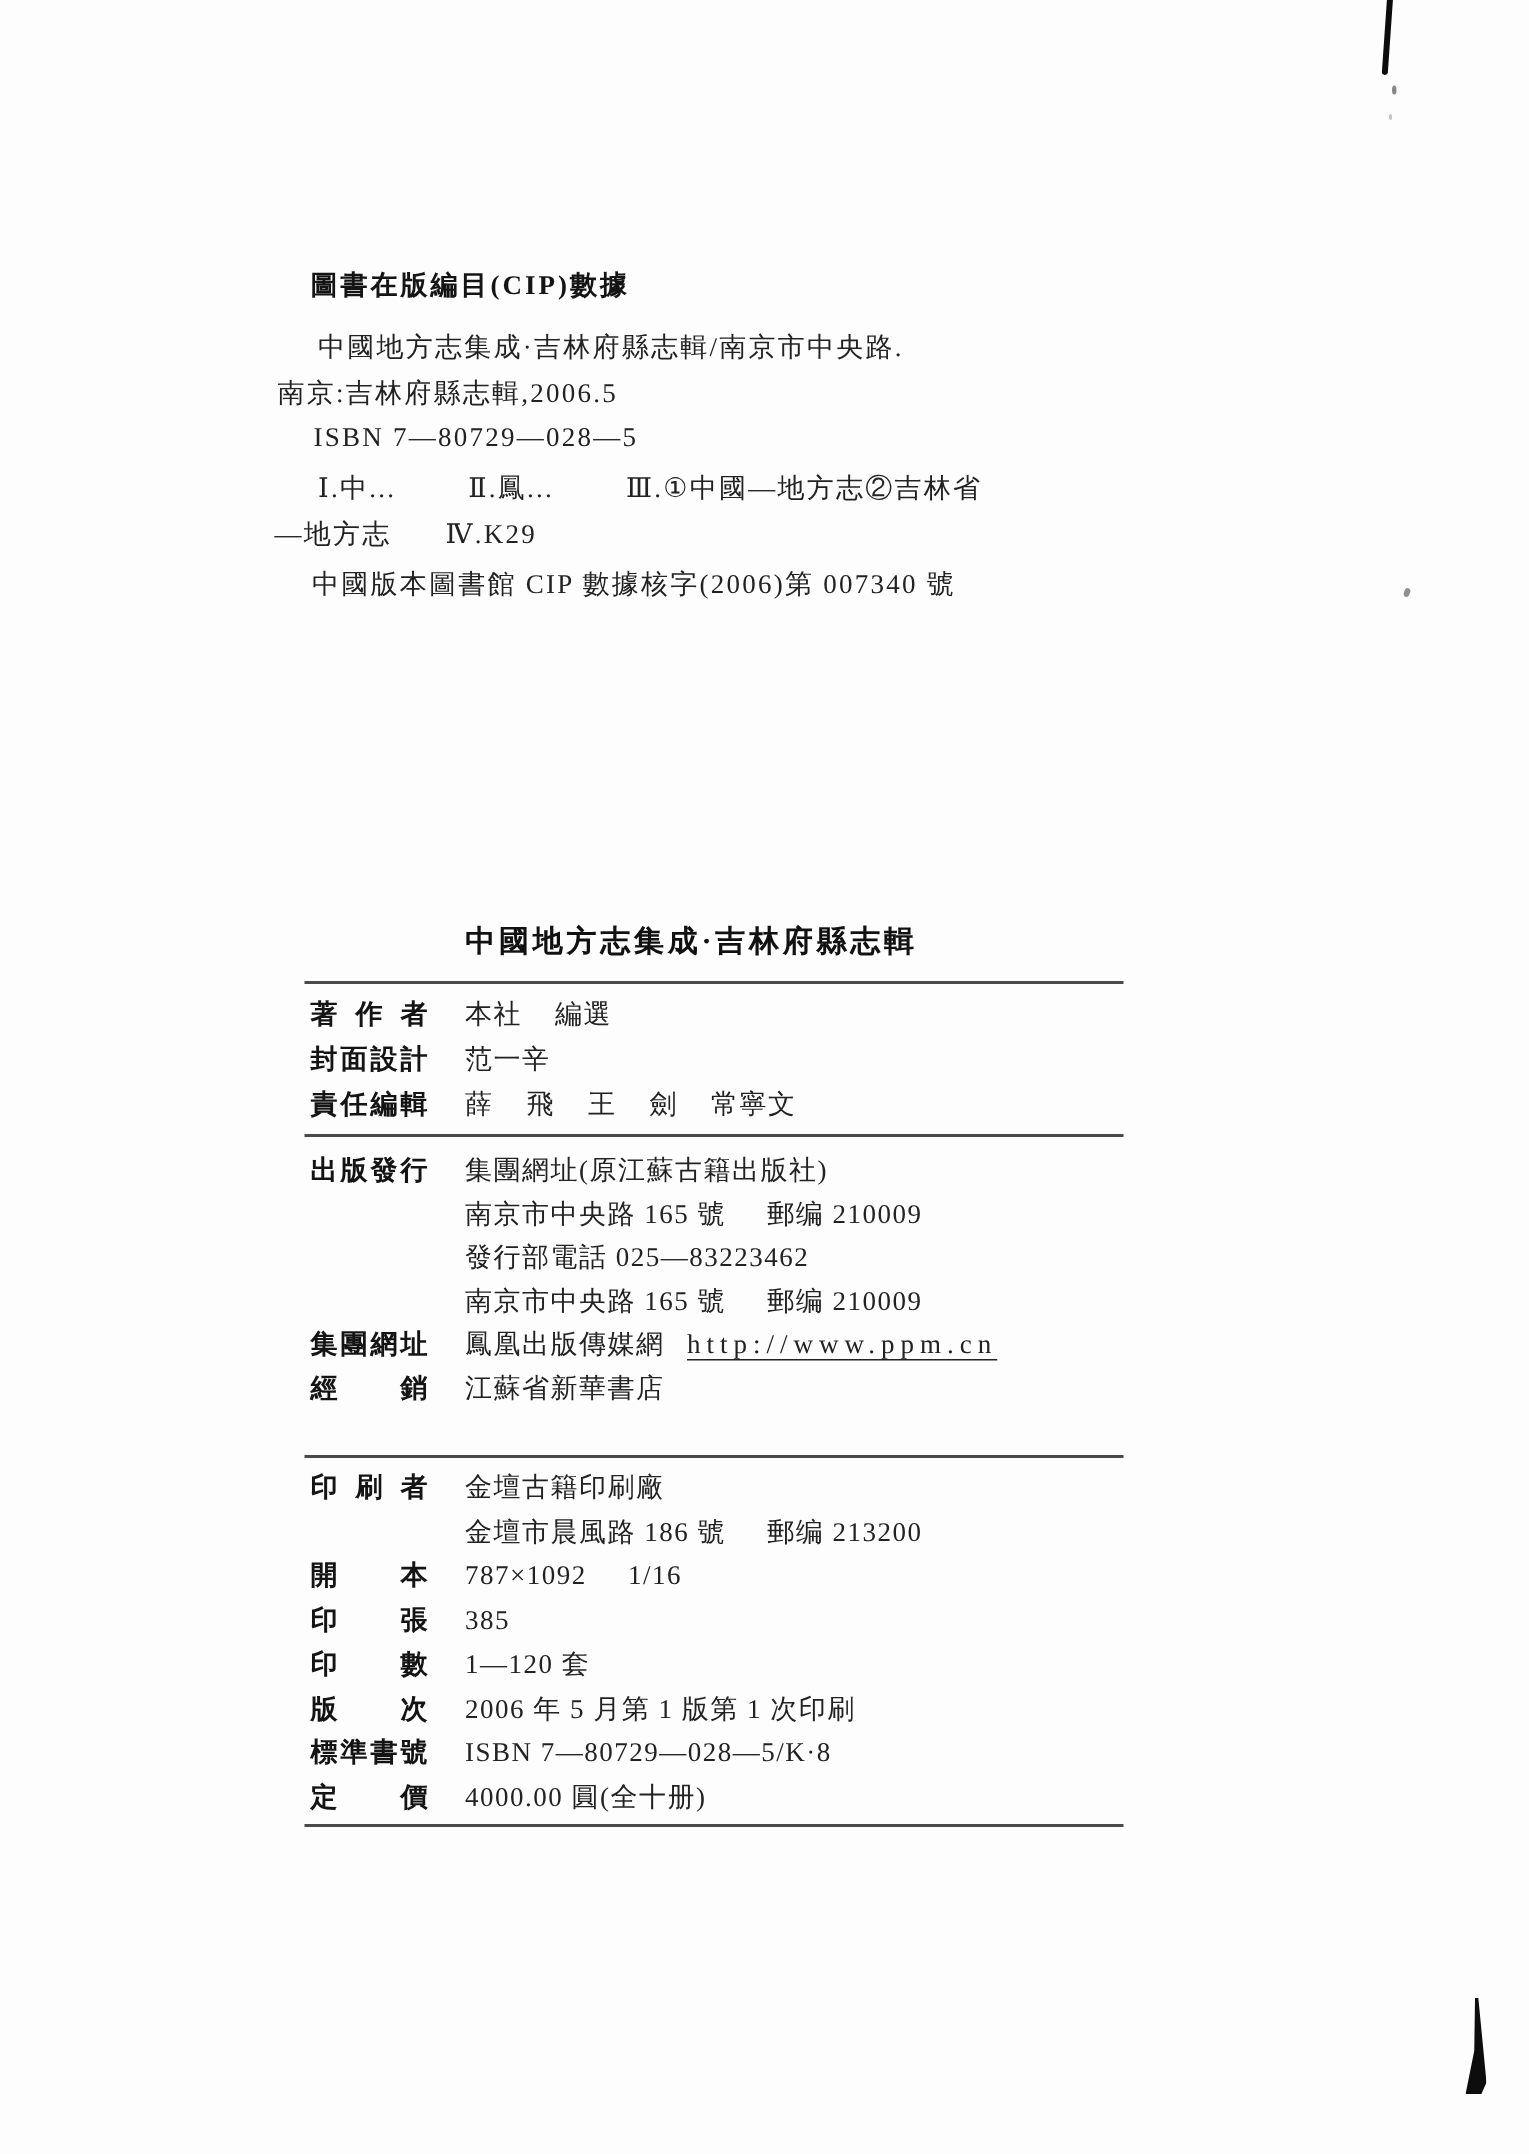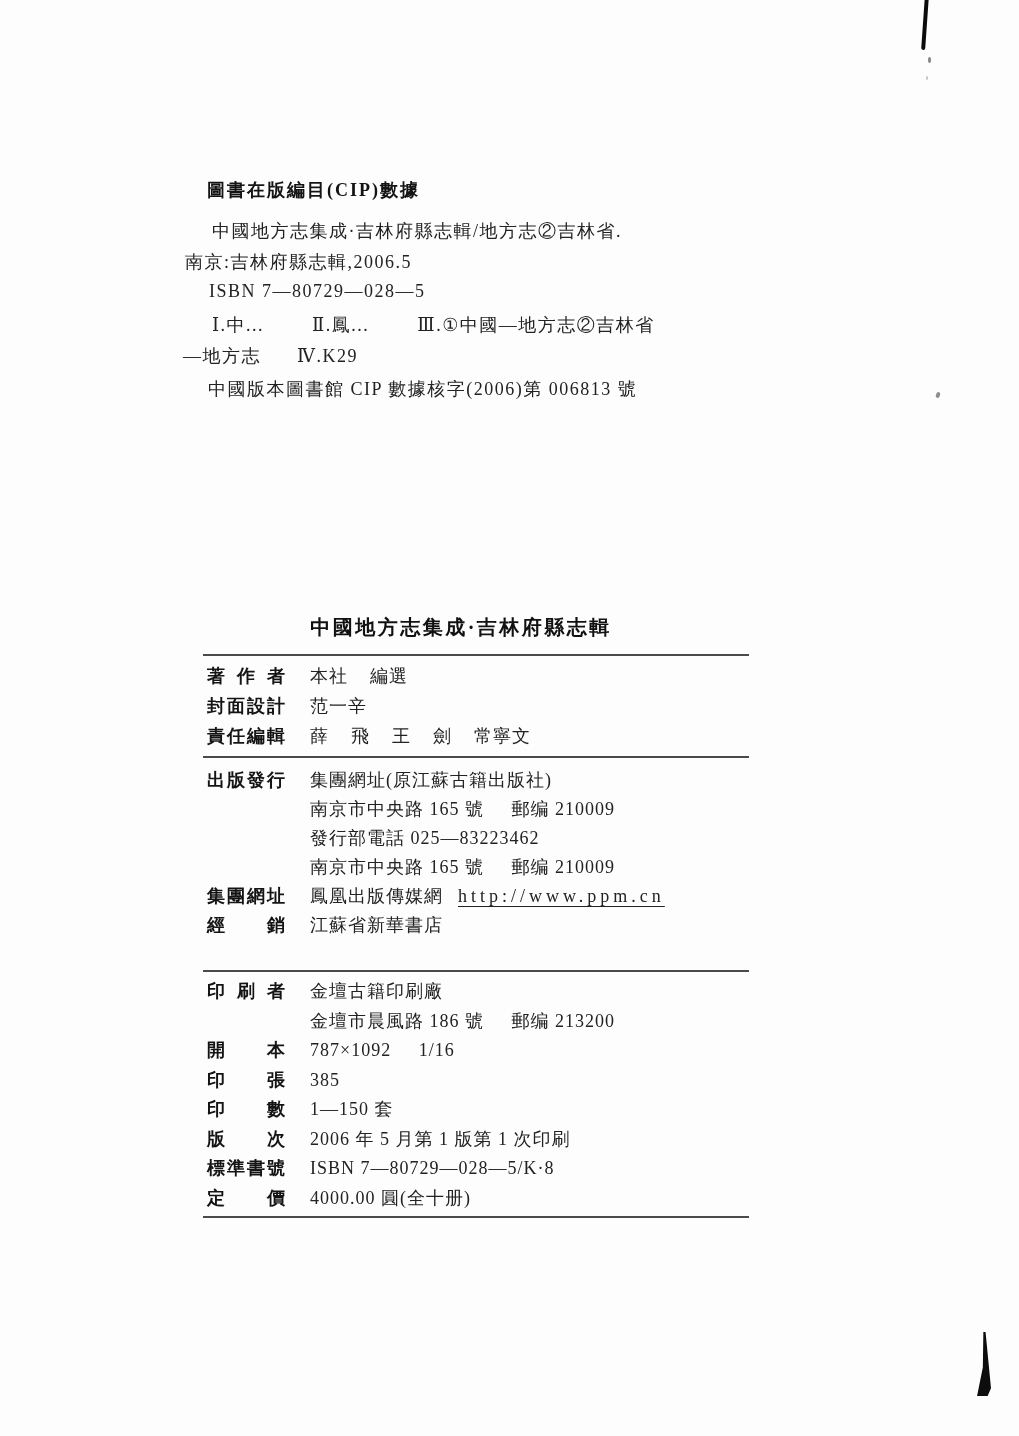--- a/index.html
+++ b/index.html
@@ -83,26 +83,26 @@
     position:absolute;left:936px;top:392px;width:4px;height:6px;
     background:#6a6a6a;border-radius:50%;opacity:.75;transform:rotate(20deg);
   }
 </style>
 </head>
 <body>
 
 <div class="page">
 
   <div class="cip-line cip-heading">圖書在版編目(CIP)數據</div>
-  <div class="cip-line cip-l1">中國地方志集成·吉林府縣志輯/地方志②吉林省.</div>
+  <div class="cip-line cip-l1">中國地方志集成·吉林府縣志輯/南京市中央路.</div>
   <div class="cip-line cip-l2">南京:吉林府縣志輯,2006.5</div>
   <div class="cip-line cip-l3">ISBN 7—80729—028—5</div>
   <div class="cip-line cip-l4">Ⅰ.中...        Ⅱ.鳳...        Ⅲ.①中國—地方志②吉林省</div>
   <div class="cip-line cip-l5">—地方志      Ⅳ.K29</div>
-  <div class="cip-line cip-l6">中國版本圖書館 CIP 數據核字(2006)第 006813 號</div>
+  <div class="cip-line cip-l6">中國版本圖書館 CIP 數據核字(2006)第 007340 號</div>
 
   <div class="book-title">中國地方志集成·吉林府縣志輯</div>
 
   <div class="rule rule-1"></div>
   <div class="rule rule-2"></div>
   <div class="rule rule-3"></div>
   <div class="rule rule-4"></div>
 
   <div class="sec sec-staff">
     <div class="row">
@@ -158,21 +158,21 @@
     <div class="row">
       <span class="lab">開本</span>
       <span class="val">787×1092     1/16</span>
     </div>
     <div class="row">
       <span class="lab">印張</span>
       <span class="val">385</span>
     </div>
     <div class="row">
       <span class="lab">印數</span>
-      <span class="val">1—150 套</span>
+      <span class="val">1—120 套</span>
     </div>
     <div class="row">
       <span class="lab">版次</span>
       <span class="val">2006 年 5 月第 1 版第 1 次印刷</span>
     </div>
     <div class="row">
       <span class="lab">標準書號</span>
       <span class="val">ISBN 7—80729—028—5/K·8</span>
     </div>
     <div class="row">

